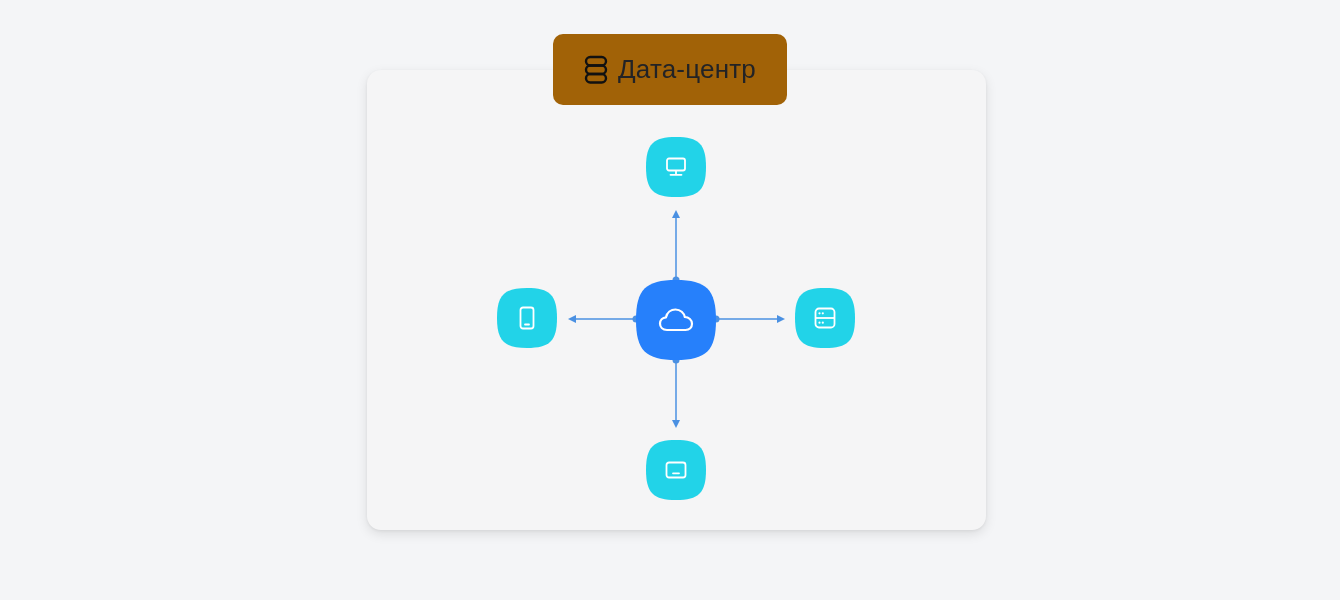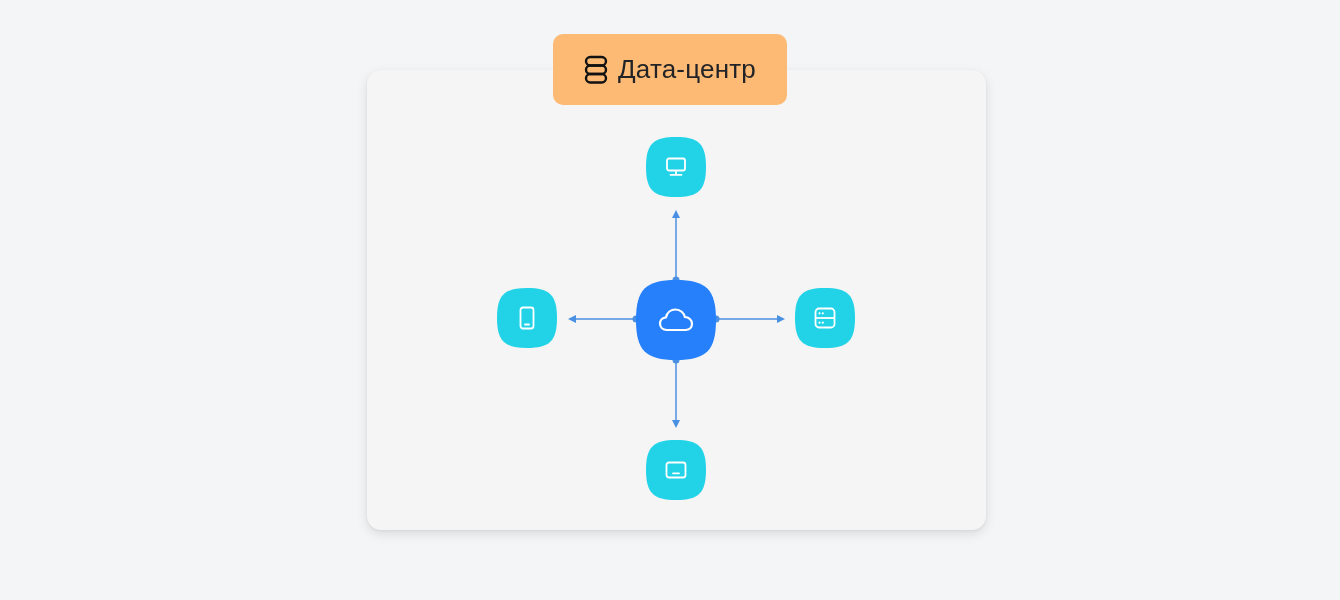--- a/index.html
+++ b/index.html
@@ -25,21 +25,21 @@
     background: #f5f5f6;
     border-radius: 14px;
     box-shadow: 0 4px 12px rgba(0,0,0,0.10), 0 1px 3px rgba(0,0,0,0.06);
   }
   .label-pill {
     position: absolute;
     left: 553px;
     top: 34px;
     width: 234px;
     height: 71px;
-    background: #fdba74;
+    background: #a16207;
     border-radius: 10px;
     display: flex;
     align-items: center;
     justify-content: center;
     gap: 10px;
     z-index: 2;
   }
   .label-pill .db-icon {
     width: 24px;
     height: 30px;

